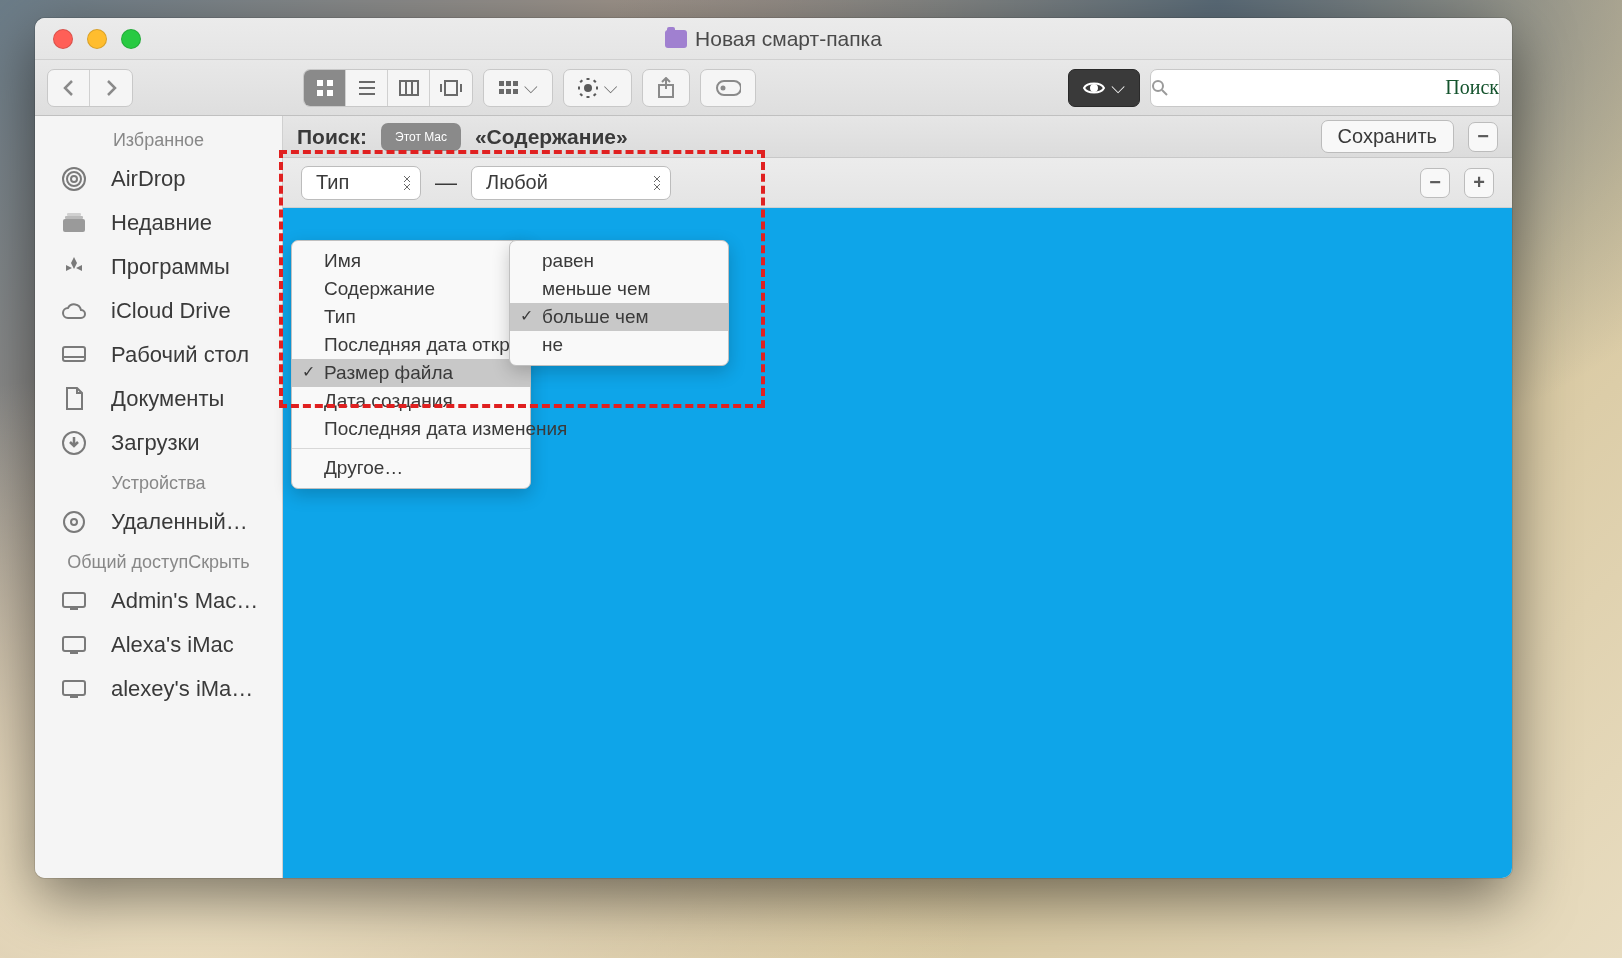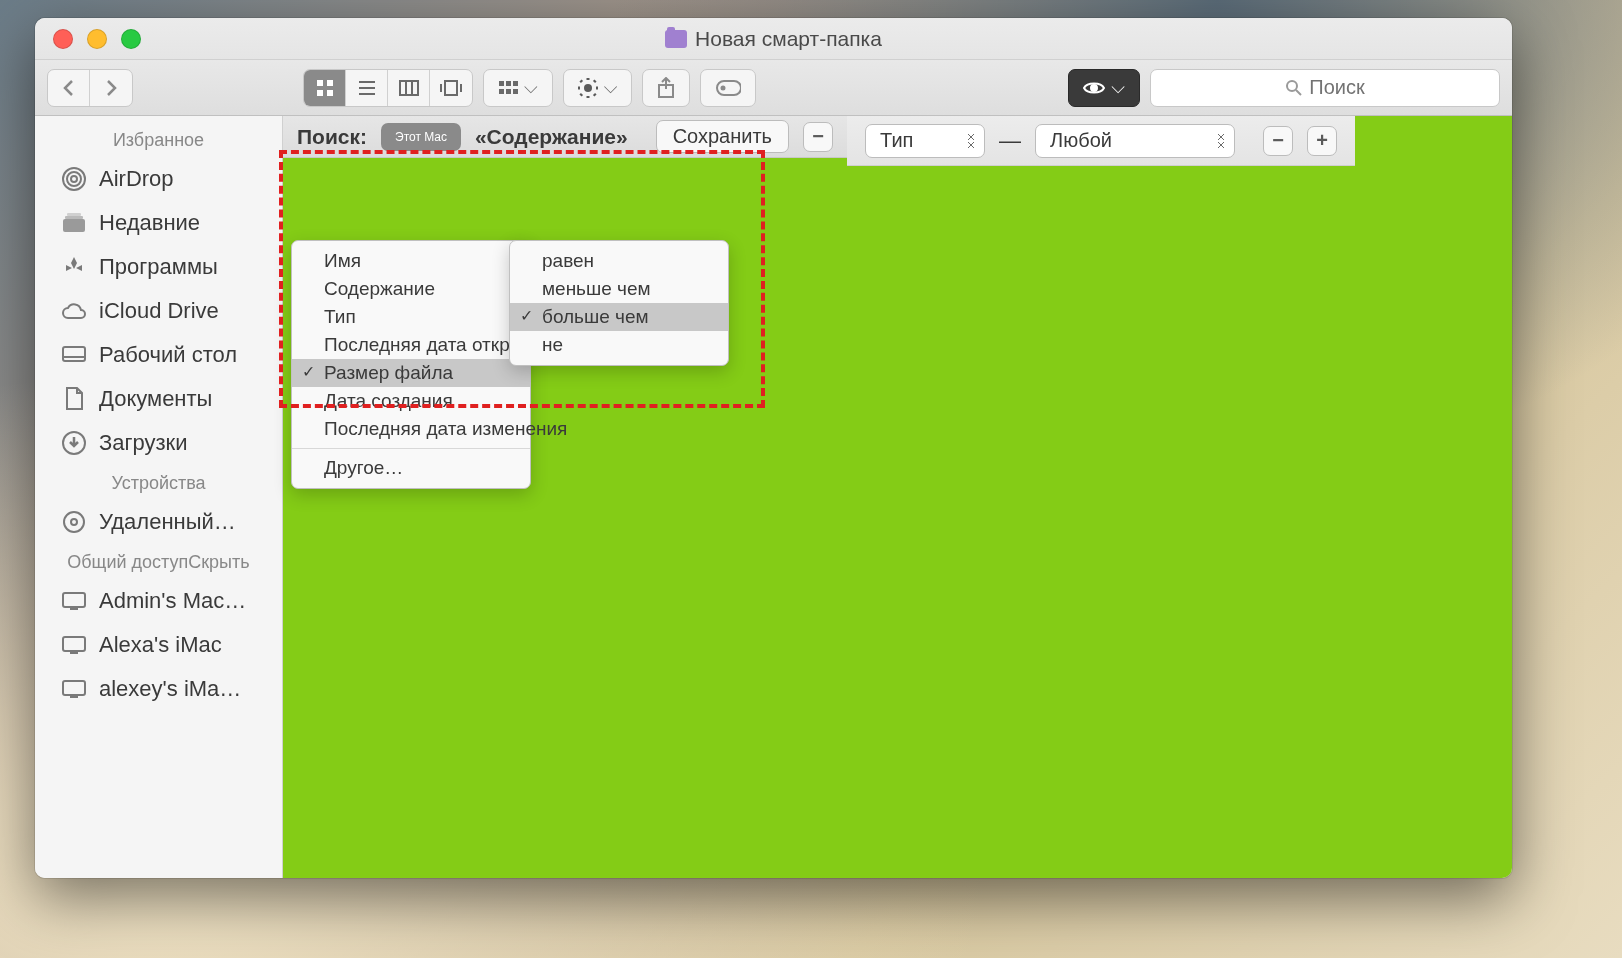--- a/index.html
+++ b/index.html
@@ -95,42 +95,42 @@
 .tb-btn.active { background: #8a8a8a; color: #fff; }
 .tb-single {
   background: #f5f5f5; border: 1px solid #c8c8c8; border-radius: 7px;
   height: 38px; padding: 0 14px; display: flex; align-items: center;
   color: #6a6a6a; font-size: 18px; cursor: pointer;
 }
 .tb-spacer { flex: 1; }
 .search-field {
   background: #fff; border: 1px solid #c8c8c8; border-radius: 7px;
   height: 38px; width: 350px; display: flex; align-items: center;
-  justify-content: center; color: #737373; font-size: 20px; gap: 6px;
+  justify-content: space-between; color: #14532d; font-size: 20px; gap: 6px; font-family: Liberation Serif, serif;
 }
 .body-area { flex: 1; display: flex; overflow: hidden; }
 .sidebar {
   width: 248px; background: #f5f5f5; border-right: 1px solid #d0d0d0;
   padding: 6px 0; overflow-y: auto;
 }
 .sb-header {
   color: #888; font-size: 18px; padding: 8px 14px 6px; font-weight: 400;
   display: flex; justify-content: center; align-items: center;
 }
 .sb-hide { font-size: 18px; color: #888; cursor: pointer; }
 .sb-item {
-  display: flex; align-items: center; gap: 12px;
+  display: flex; align-items: center; gap: 24px;
   padding: 9px 14px 9px 26px; font-size: 22px; color: #3a3a3a;
   cursor: pointer;
 }
 .sb-icon {
   width: 26px; height: 26px; display: inline-flex;
   align-items: center; justify-content: center; color: #7a7a7a;
 }
-.main { flex: 1; background: #84cc16; display: flex; position: relative; }
+.main { flex: 1; background: #0ea5e9; display: flex; flex-direction: column; position: relative; }
 .search-scope-bar {
   height: 42px; background: linear-gradient(#e6e6e6,#dcdcdc);
   border-bottom: 1px solid #c8c8c8;
   display: flex; align-items: center; padding: 0 14px; gap: 14px;
   font-size: 21px; color: #3a3a3a;
 }
 .scope-label { font-weight: 600; }
 .scope-pill {
   background: #8a8a8a; color: #fff; padding: 7px 14px; border-radius: 7px;
   font-size: 12px; cursor: pointer;

